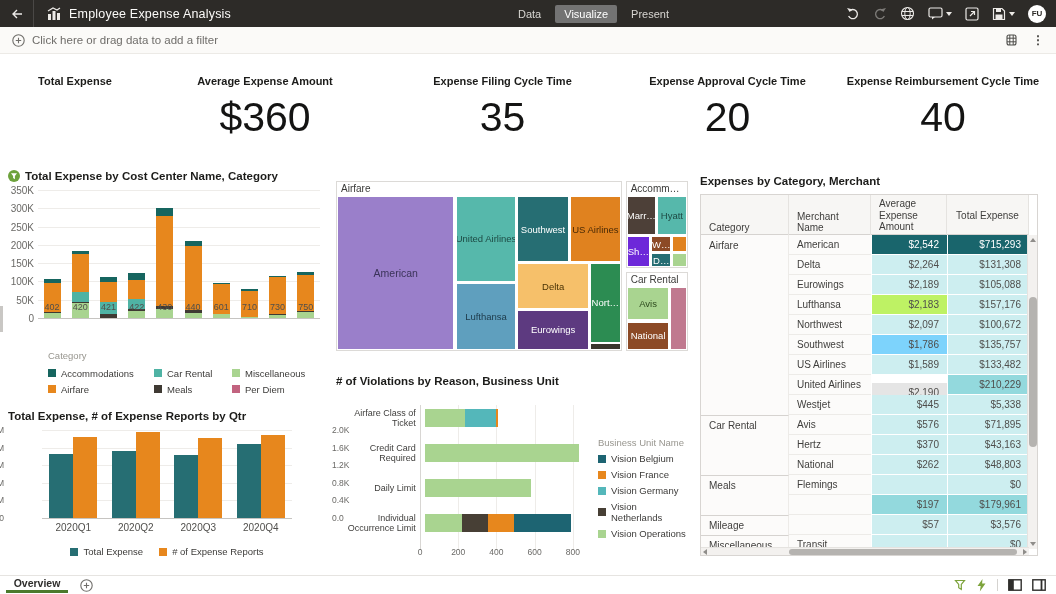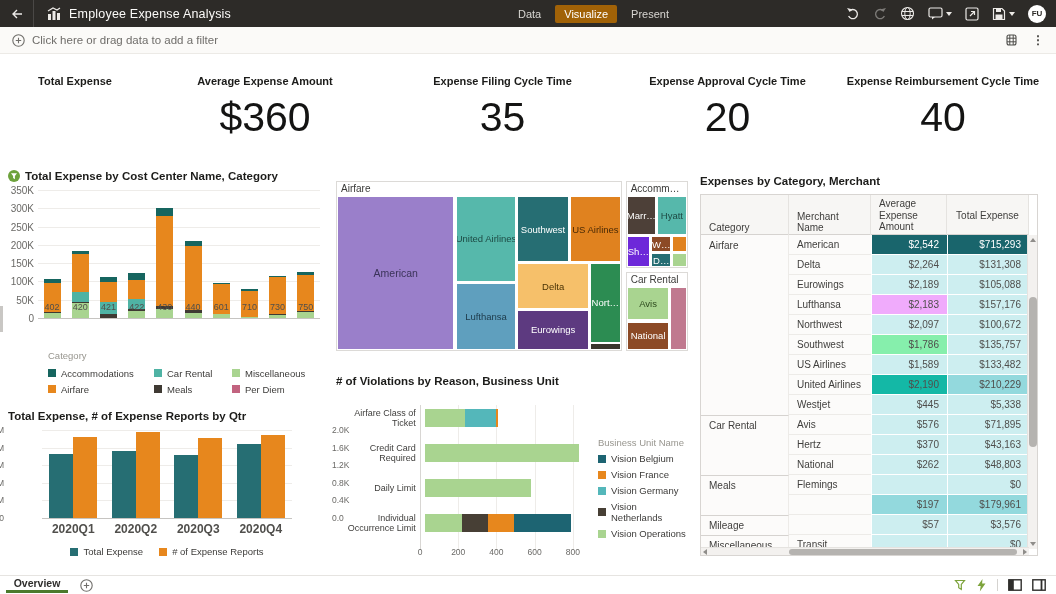--- a/index.html
+++ b/index.html
@@ -6,21 +6,21 @@
   html,body { width:1056px; height:594px; overflow:hidden; }
   body { font-family:"Liberation Sans", sans-serif; background:#ffffff; position:relative; color:#222; }
 
   
   .topbar { position:absolute; top:0; left:0; width:1056px; height:27px; background:#2d2b28; display:flex; align-items:center; color:#eceae7; z-index:10; }
   .tb-back { width:34px; height:27px; display:flex; align-items:center; justify-content:center; border-right:1px solid rgba(255,255,255,.14); cursor:pointer; }
   .tb-logo { margin:0 8px 0 13px; display:flex; }
   .tb-title { font-size:12.5px; letter-spacing:.2px; color:#fbfaf8; }
   .mode-tabs { display:flex; gap:5px; margin-left:auto; margin-right:168px; }
   .mode-tab { font-size:11px; padding:3px 9px; border-radius:2px; color:#d8d6d2; cursor:pointer; }
-  .mode-tab.active { background:#a16207; color:#ffffff; }
+  .mode-tab.active { background:#737373; color:#ffffff; }
   .top-actions { display:flex; align-items:center; gap:13px; margin-right:10px; }
   .ticon { display:flex; align-items:center; cursor:pointer; }
   .ticon.dim { opacity:.42; }
   .caret { width:0; height:0; border-left:3.5px solid transparent; border-right:3.5px solid transparent; border-top:4px solid #eceae7; margin-left:3px; }
   .avatar { width:18px; height:18px; border-radius:50%; background:#ffffff; color:#2d2b28; font-size:8px; font-weight:bold; display:flex; align-items:center; justify-content:center; cursor:pointer; }
 
   
   .filterbar { position:absolute; top:27px; left:0; width:1056px; height:27px; background:#fbfaf8; border-bottom:1px solid #eceae6; display:flex; align-items:center; padding:0 12px; }
   .fb-text { font-size:11.5px; color:#6f6d6a; margin-left:7px; }
   .fb-right { margin-left:auto; display:flex; align-items:center; gap:14px; color:#4f4e4b; }
@@ -57,21 +57,21 @@
   
   #card-c2 { left:8px; top:410px; width:318px; height:160px; }
   .c2-area { position:relative; margin-top:8px; height:106px; }
   .c2-plot { position:absolute; left:34px; top:0; width:250px; height:88px; }
   .c2-ylab-l { position:absolute; right:288px; font-size:8.5px; color:#6a6966; transform:translateY(-50%); }
   .c2-ylab-r { position:absolute; left:290px; font-size:8.5px; color:#6a6966; transform:translateY(-50%); }
   .c2-groups { position:absolute; left:0; top:0; width:250px; height:88px; display:flex; justify-content:space-around; align-items:flex-end; }
   .c2-group { display:flex; align-items:flex-end; }
   .c2-bar { width:24px; }
   .c2-xlabs { position:absolute; left:34px; top:92px; width:250px; display:flex; justify-content:space-around; }
-  .c2-xlab { font-size:12px; color:#504f4c;font-weight:bold; }
+  .c2-xlab { font-size:10px; color:#504f4c; }
   .legend-inline { display:flex; justify-content:center; gap:16px; margin-top:10px; }
 
   
   #card-tm { left:336px; top:175px; width:352px; height:190px; }
   .tm-box { position:relative; margin-top:6px; width:352px; height:170px; }
   .tm-group { position:absolute; border:1px solid #dcdad7; background:#fff; }
   .tm-header { height:14px; font-size:10px; color:#3a3a38; padding:1px 0 0 4px; white-space:nowrap; overflow:hidden; }
   .tm-body { position:absolute; left:0; right:0; top:14px; bottom:0; }
   .tm-tile { position:absolute; border:1px solid #ffffff; display:flex; align-items:center; justify-content:center; font-size:9.5px; overflow:hidden; white-space:nowrap; cursor:pointer; }
 
@@ -572,45 +572,45 @@
         </div>
         <div class="trow">
           <div class="tcell tc-cat"></div>
           <div class="tcell tc-merch">Eurowings</div>
           <div class="tcell tc-num" style="background: rgb(205, 238, 240);">$2,189</div>
           <div class="tcell tc-num" style="background: rgb(205, 238, 240);">$105,088</div>
         </div>
         <div class="trow">
           <div class="tcell tc-cat"></div>
           <div class="tcell tc-merch">Lufthansa</div>
-          <div class="tcell tc-num" style="background: #f0abfc;">$2,183</div>
+          <div class="tcell tc-num" style="background: #bef264;">$2,183</div>
           <div class="tcell tc-num" style="background: rgb(205, 238, 240);">$157,176</div>
         </div>
         <div class="trow">
           <div class="tcell tc-cat"></div>
           <div class="tcell tc-merch">Northwest</div>
           <div class="tcell tc-num" style="background: rgb(205, 238, 240);">$2,097</div>
           <div class="tcell tc-num" style="background: rgb(205, 238, 240);">$100,672</div>
         </div>
         <div class="trow">
           <div class="tcell tc-cat"></div>
           <div class="tcell tc-merch">Southwest</div>
-          <div class="tcell tc-num" style="background: #86efac; text-align: right;">$1,786</div>
+          <div class="tcell tc-num" style="background: #7dd3fc; text-align: right;">$1,786</div>
           <div class="tcell tc-num" style="background: rgb(205, 238, 240);">$135,757</div>
         </div>
         <div class="trow">
           <div class="tcell tc-cat"></div>
           <div class="tcell tc-merch">US Airlines</div>
           <div class="tcell tc-num" style="background: rgb(205, 238, 240);">$1,589</div>
           <div class="tcell tc-num" style="background: rgb(205, 238, 240);">$133,482</div>
         </div>
         <div class="trow">
           <div class="tcell tc-cat"></div>
           <div class="tcell tc-merch">United Airlines</div>
-          <div class="tcell tc-num" style="background: #14b8a6;">$2,190</div>
+          <div class="tcell tc-num" style="background: #e5e5e5; margin-top: 8px;">$2,190</div>
           <div class="tcell tc-num" style="background: rgb(147, 217, 221);">$210,229</div>
         </div>
         <div class="trow">
           <div class="tcell tc-cat"></div>
           <div class="tcell tc-merch">Westjet</div>
           <div class="tcell tc-num" style="background: rgb(205, 238, 240);">$445</div>
           <div class="tcell tc-num" style="background: rgb(205, 238, 240);">$5,338</div>
         </div>
         <div class="trow">
           <div class="tcell tc-cat gstart">Car Rental</div>

